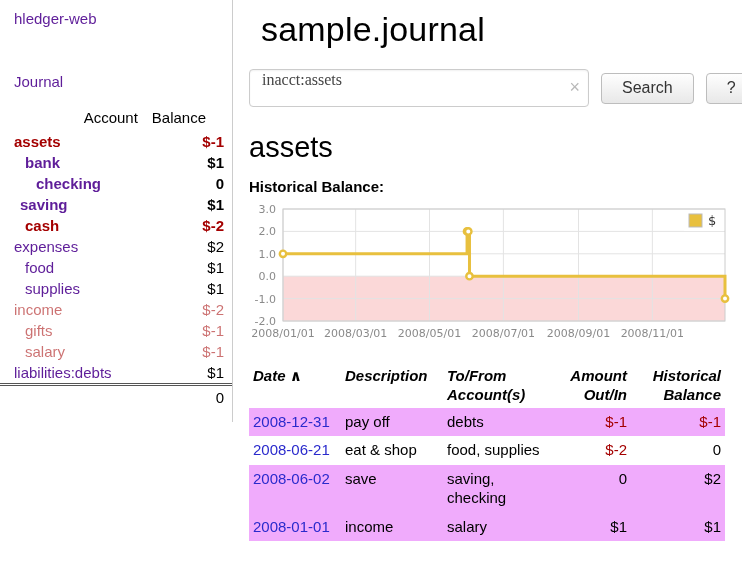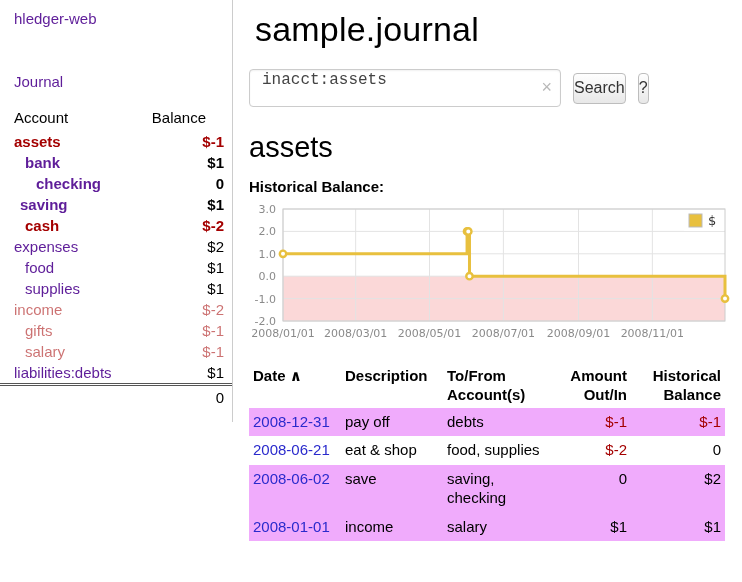--- a/index.html
+++ b/index.html
@@ -18,61 +18,61 @@
 
   
   .sidebar {
     flex:0 0 233px; width:233px;
     border-right:1px solid #ccc;
     padding:10px 0 14px 0;
   }
   .brand { display:block; padding:0 14px; font-size:15px; }
   .journal { display:block; padding:46px 14px 0 14px; font-size:15px; }
   .acct-table { width:100%; border-collapse:collapse; margin-top:16px; font-size:15px; }
-  .acct-table th { font-weight:400; text-align:left; padding:3px 0 5px 14px; }
+  .acct-table th { font-weight:400; text-align:right; padding:3px 0 5px 14px; }
   .acct-table th.bh { text-align:left; padding-right:8px; }
   .acct-table td { padding:2px 0; }
   .bal { text-align:right; padding-right:8px !important; white-space:nowrap; }
   tr.b td, tr.b a { font-weight:700; }
   .tot { border-top:3px double #555; padding-top:3px !important; }
 
   
   .main { flex:1 1 auto; min-width:0; padding:6px 8px 12px 16px; }
-  h1 { margin:4px 0 20px 6px; font-size:34px; font-weight:400; letter-spacing:.2px; }
+  h1 { margin:4px 0 20px 12px; font-size:34px; font-weight:400; letter-spacing:.2px; }
   h2 { margin:24px 0 14px 0; font-size:29px; font-weight:400; }
 
   .searchform { display:flex; align-items:center; gap:12px; }
   .iwrap { position:relative; }
   .iwrap input {
-    width:312px; height:38px; padding:0 30px 16px 12px;
+    width:340px; height:38px; padding:0 30px 16px 12px;
     border:1px solid #ccc; border-radius:4px;
-    font-family:Liberation Mono, monospace; font-size:16px; color:#444;
+    font-family:Liberation Serif, serif; font-size:16px; color:#444;
     box-shadow:inset 0 1px 2px rgba(0,0,0,.06);
   }
   .clear {
     position:absolute; right:9px; top:8px;
     color:#b9b9b9; font-size:18px; line-height:20px; cursor:pointer;
   }
   .btn {
-    height:31px; padding:0 0;
+    height:31px; padding:0 20px;
     border:1px solid #bdbdbd; border-radius:4px;
     background:linear-gradient(#fefefe,#e8e8e8);
     font-family:inherit; font-size:16px; color:#333; cursor:pointer;
   }
 
   .chart-label { font-weight:700; font-size:15px; margin:2px 0 8px 0; }
   svg text.tick { font:11px "DejaVu Sans",sans-serif; fill:#8a8a8a; }
   svg text.legend { font:13px "DejaVu Sans",sans-serif; fill:#333; }
 
   
   .register {
     margin-top:16px; border-collapse:collapse; table-layout:fixed;
     width:476px; font-size:15px;
   }
-  .register th { vertical-align:top; padding:3px 4px; font-weight:700; line-height:1.25; }
+  .register th { vertical-align:top; padding:3px 4px; font-weight:700; line-height:1.25;font-style:italic; }
   .register td { vertical-align:top; padding:5px 4px; line-height:1.25; }
   .register .left { text-align:left; }
   .register .right { text-align:right; }
   tr.shaded { background:#f0abfc; }
   .date { color:#2a2acc; }
   .caret { font-weight:700; }
 </style>
 </head>
 <body>
 

